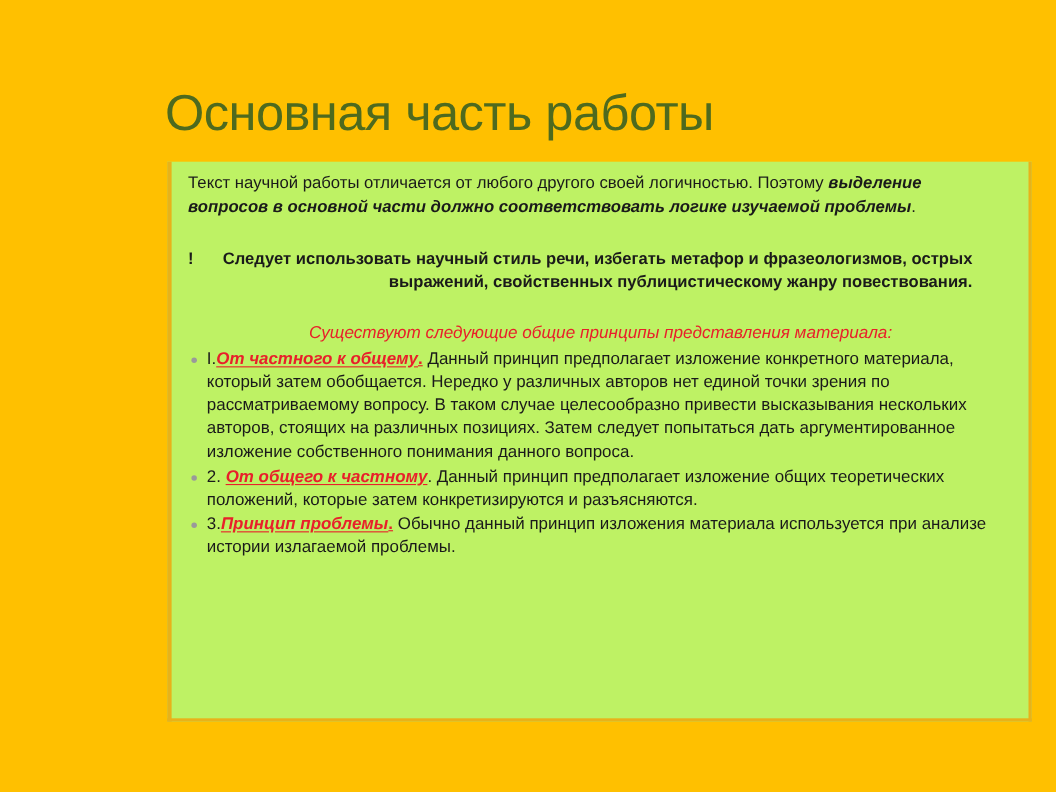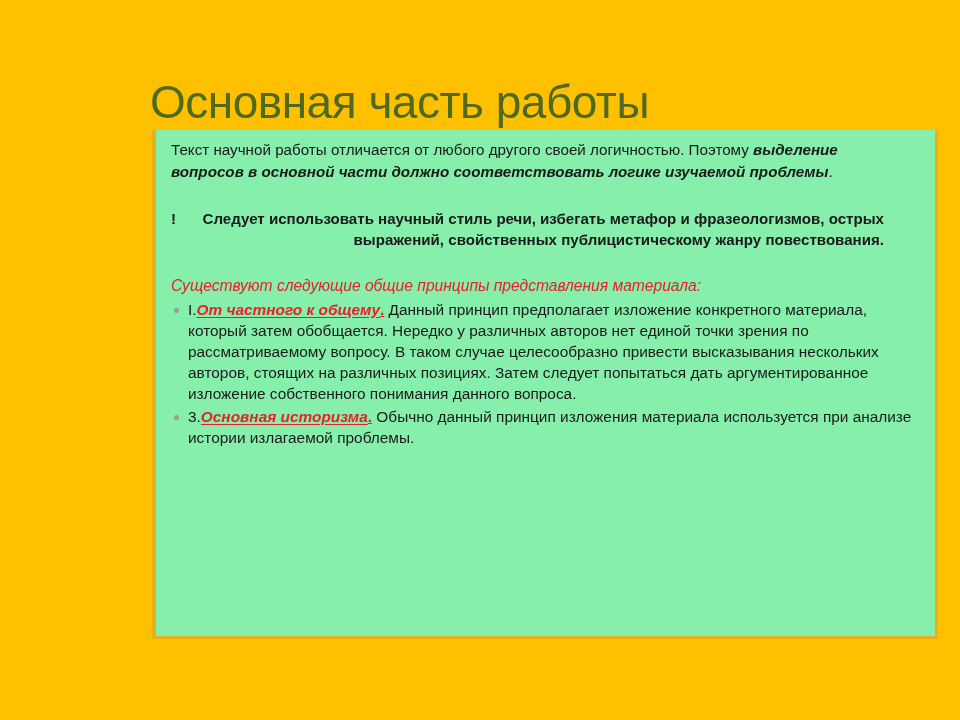--- a/index.html
+++ b/index.html
@@ -34,24 +34,24 @@
     font-weight: 400;
     color: #4E6A1E;
     letter-spacing: -0.5px;
     white-space: nowrap;
   }
 
   
   .content-card {
     position: absolute;
     left: 152px;
-    top: 130px;
+    top: 147px;
     width: 786px;
     height: 509px;
-    background: #86efac;
+    background: #bef264;
     box-sizing: border-box;
     border-left: 4px solid #E8B21A;
     border-right: 3px solid #E8B21A;
     border-bottom: 3px solid #E8B21A;
     padding: 9px 14px 0 15px;
   }
 
   .card-inner {
     color: #1A1A1A;
     font-size: 15.2px;
@@ -94,20 +94,21 @@
     text-align: right;
   }
 
   
   .red-lead {
     color: #E8202A;
     font-style: italic;
     font-size: 15.6px;
     line-height: 1.4;
     margin: 0;
+    text-align: center;
   }
 
   
   .bullet-list {
     margin: 2px 0 0 0;
     padding: 0;
     list-style: none;
   }
   .bullet-list > li {
     position: relative;
@@ -164,21 +165,22 @@
       </div>
 
       <div class="spacer-b"></div>
 
       <p class="red-lead">Существуют следующие общие принципы представления материала:</p>
 
       <ul class="bullet-list">
 
         <li><span class="num">I.</span><span class="red-key">От частного к общему</span><span class="red-dot">.</span><span> Данный принцип предполагает изложение конкретного материала, который затем обобщается. Нередко у различных авторов нет единой точки зрения по рассматриваемому вопросу. В таком случае целесообразно привести высказывания нескольких авторов, стоящих на различных позициях. Затем  следует попытаться дать аргументированное изложение собственного понимания данного вопроса.</span></li>
 
+        <li><span class="num">2.</span> <span class="red-key">От общего к частному</span><span>.</span><span> Данный принцип предполагает изложение общих теоретических положений, которые затем конкретизируются и разъясняются.</span></li>
 
-        <li><span class="num">3.</span><span class="red-key">Основная историзма</span><span class="red-dot">.</span><span> Обычно данный принцип изложения материала используется при анализе истории излагаемой проблемы.</span></li>
+        <li><span class="num">3.</span><span class="red-key">Принцип проблемы</span><span class="red-dot">.</span><span> Обычно данный принцип изложения материала используется при анализе истории излагаемой проблемы.</span></li>
 
       </ul>
 
     </div>
   </div>
 
 </div>
 
 </body></html>

